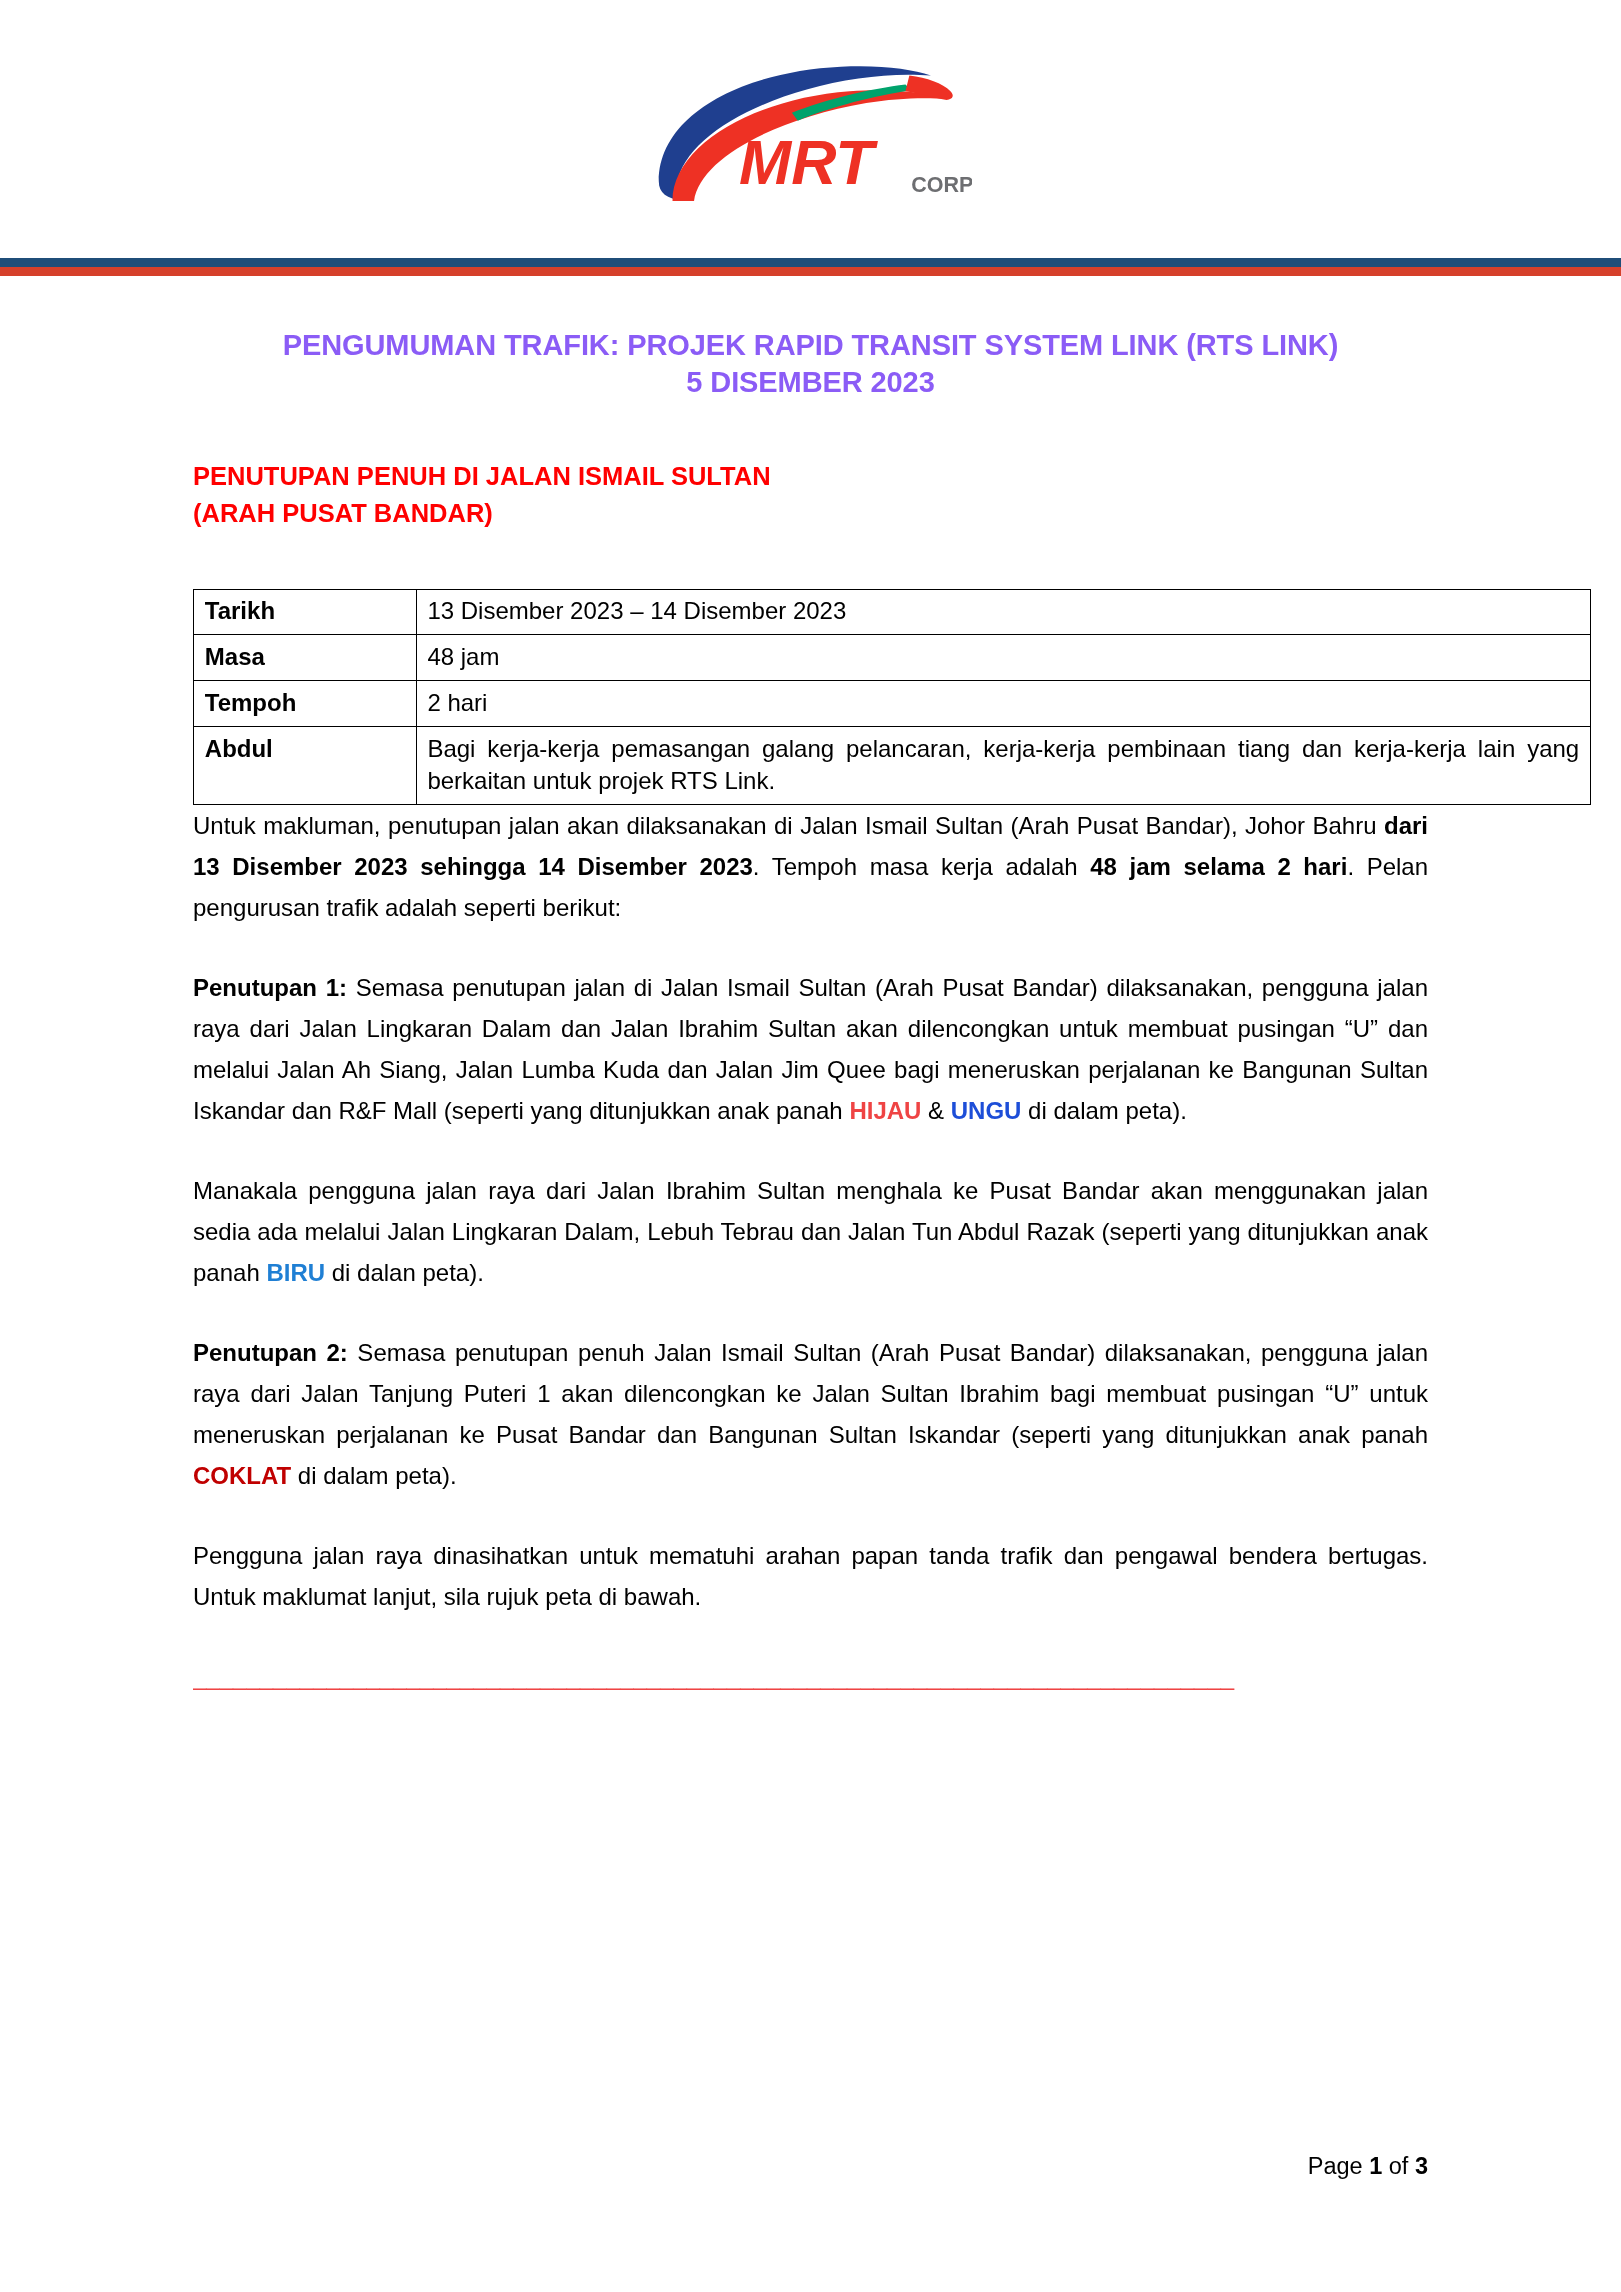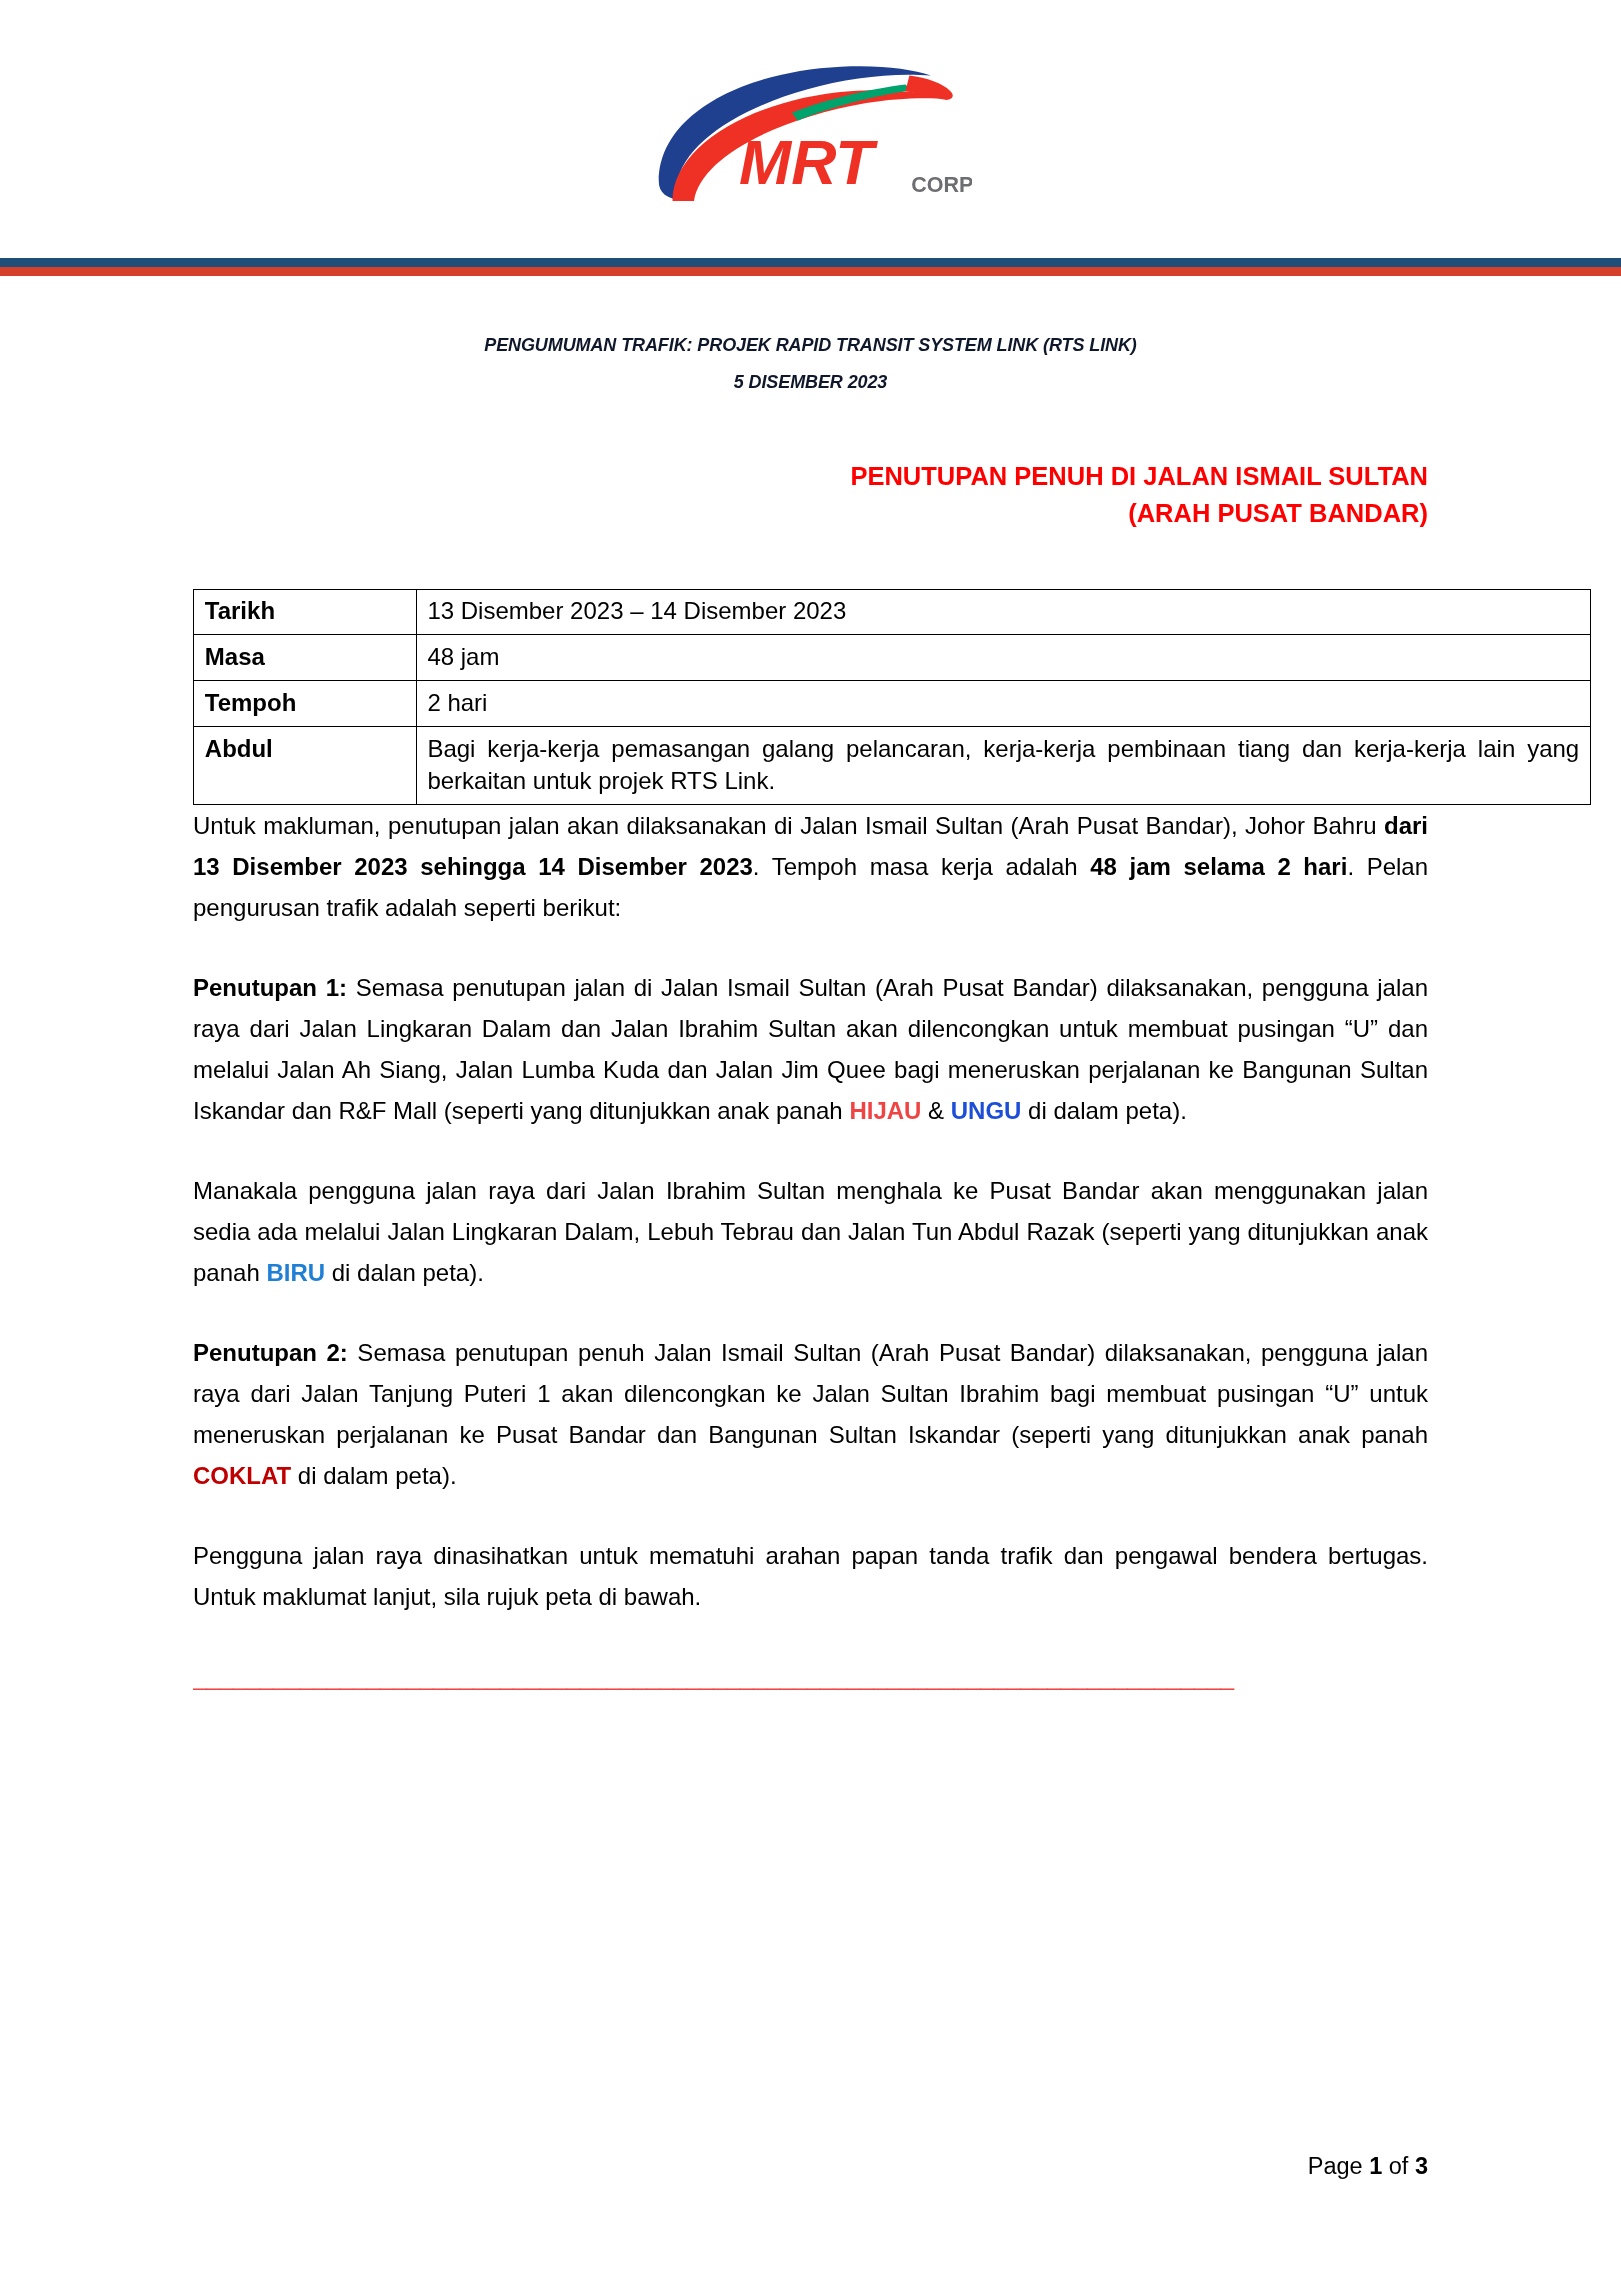--- a/index.html
+++ b/index.html
@@ -49,28 +49,27 @@
     padding: 0 193px 0 193px;
     box-sizing: border-box;
   }
 
   .title-block {
     text-align: center;
     margin-top: 51px;
   }
   .title-line {
     font-weight: bold;
-    font-size: 18px;
+    font-size: 29px;
     letter-spacing: -0.1px;
     line-height: 37px;
-    color: #0f172a;
-    font-style: italic;
+    color: #8b5cf6;
   }
   .subtitle-block {
-    text-align: right;
+    text-align: left;
     margin-top: 57px;
   }
   .subtitle-line {
     font-weight: bold;
     font-size: 25.5px;
     line-height: 37px;
     color: #ff0000;
   }
 
   

